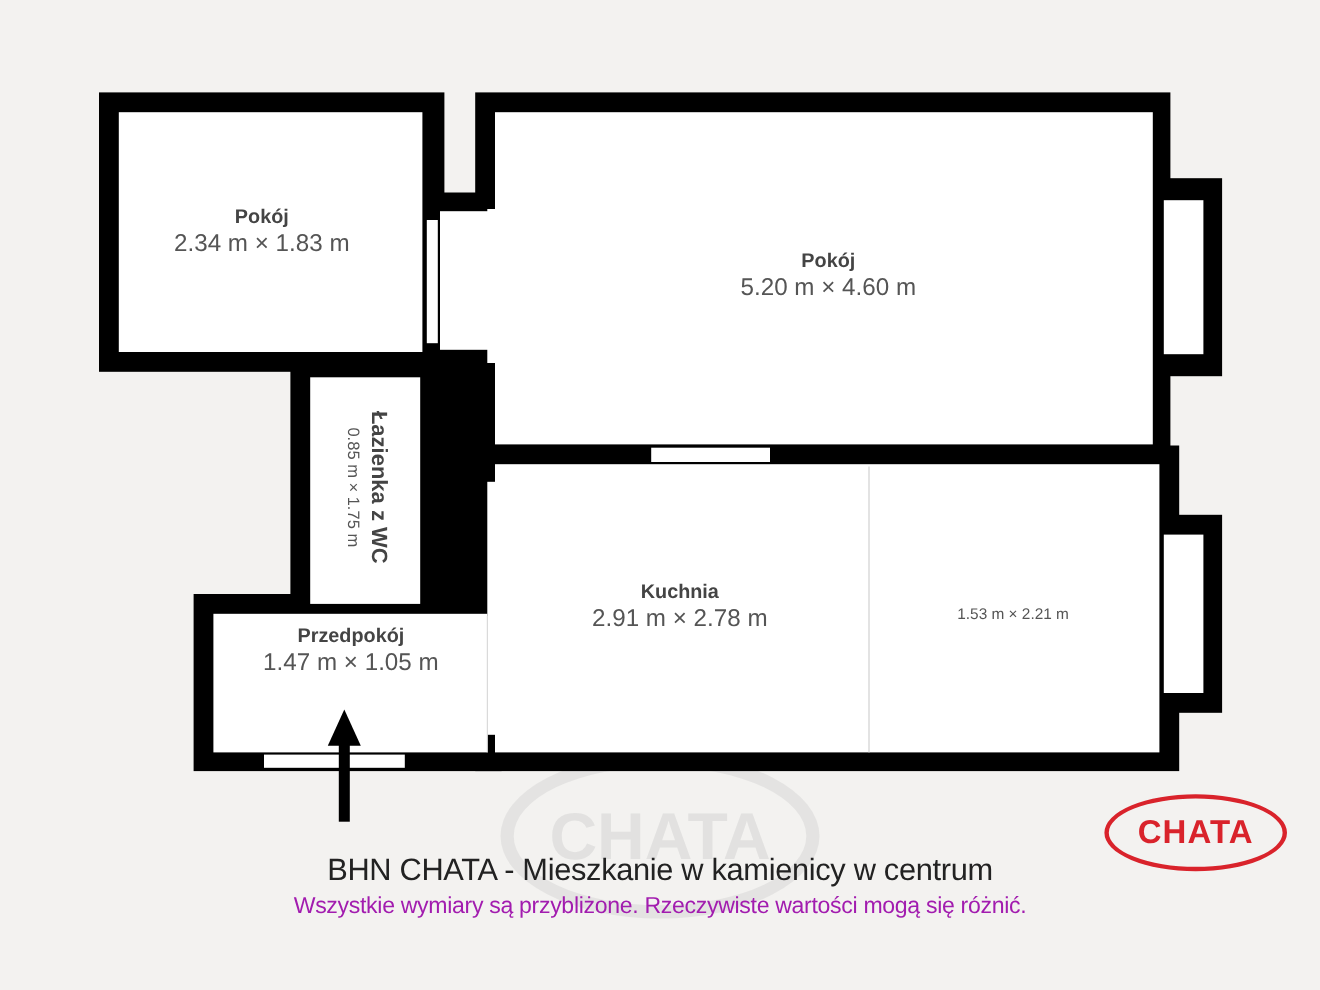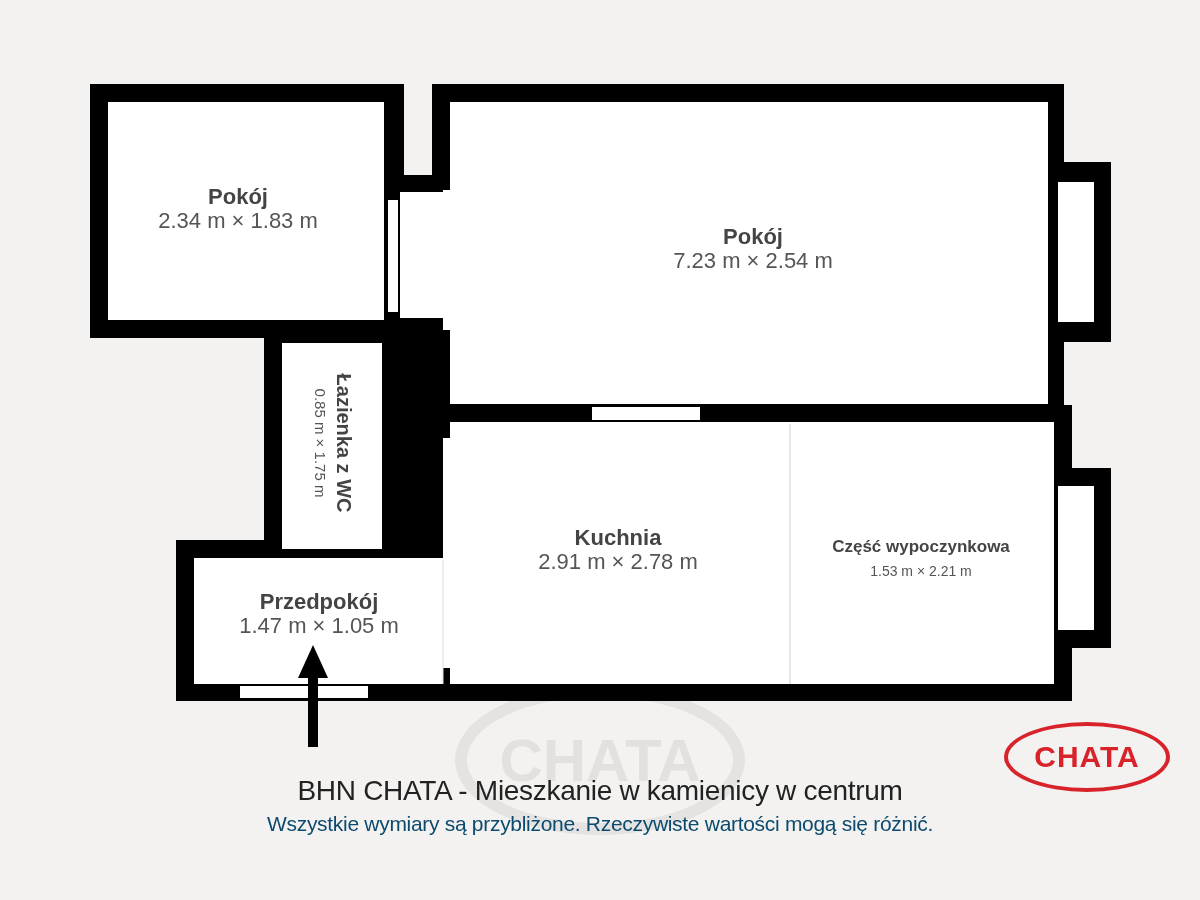--- a/index.html
+++ b/index.html
@@ -1,25 +1,25 @@
 <!DOCTYPE html>
 <html><head>
 <meta charset="utf-8">
 <style>
 html,body{margin:0;padding:0;}
 body{width:1200px;height:900px;background:#f3f2f0;position:relative;overflow:hidden;font-family:"Liberation Sans",sans-serif;}
 svg.plan{position:absolute;left:0;top:0;}
 .room-label{position:absolute;text-align:center;color:#444;transform:translate(-50%,-50%);white-space:nowrap;}
-.room-name{font-weight:bold;font-size:22px;line-height:26px;}
+.room-name{font-weight:bold;font-size:18px;line-height:26px;}
 .room-dim{font-size:22px;line-height:22px;color:#555;}
 .small .room-name{font-size:17px;}
 .small .room-dim{font-size:14px;}
 .vert{transform:translate(-50%,-50%) rotate(90deg);}
 .title{position:absolute;left:600px;top:775px;transform:translateX(-50%);font-size:28px;color:#222;white-space:nowrap;letter-spacing:-0.3px;}
-.subtitle{position:absolute;left:600px;top:812px;transform:translateX(-50%);font-size:21px;color:#0c4a6e;white-space:nowrap;letter-spacing:-0.3px;}
+.subtitle{position:absolute;left:600px;top:812px;transform:translateX(-50%);font-size:21px;color:#a21caf;white-space:nowrap;letter-spacing:-0.3px;}
 .logo{position:absolute;left:1004px;top:722px;width:166px;height:70px;border:4px solid #d9232b;border-radius:50%;box-sizing:border-box;display:flex;align-items:center;justify-content:center;}
 .logo span{color:#d9232b;font-weight:bold;font-size:30px;letter-spacing:1px;}
 .watermark{position:absolute;left:455px;top:685px;width:290px;height:150px;border:12px solid rgba(200,200,200,0.35);border-radius:50%;box-sizing:border-box;display:flex;align-items:center;justify-content:center;}
 .watermark span{color:rgba(200,200,200,0.4);font-weight:bold;font-size:60px;}
 </style>
 </head>
 <body>
 
 <div class="watermark">
     <span>CHATA</span>
@@ -66,35 +66,34 @@
     <polygon points="298,678 328,678 313,645" fill="#000"></polygon>
   </g>
 </svg>
 
 <div class="room-label" style="left:238px;top:208px">
   <div class="room-name">Pokój</div>
   <div class="room-dim">2.34 m × 1.83 m</div>
 </div>
 <div class="room-label" style="left:753px;top:248px">
   <div class="room-name">Pokój</div>
-  <div class="room-dim">7.23 m × 2.54 m</div>
+  <div class="room-dim">5.20 m × 4.60 m</div>
 </div>
 <div class="room-label vert" style="left:333px;top:443px">
   <div class="room-name" style="font-size:20px">Łazienka z WC</div>
   <div class="room-dim" style="font-size:15px">0.85 m × 1.75 m</div>
 </div>
 <div class="room-label" style="left:618px;top:549px">
   <div class="room-name">Kuchnia</div>
   <div class="room-dim">2.91 m × 2.78 m</div>
 </div>
 <div class="room-label small" style="left:921px;top:558px">
-  <div class="room-name">Część wypoczynkowa</div>
   <div class="room-dim">1.53 m × 2.21 m</div>
 </div>
-<div class="room-label" style="left:319px;top:613px">
+<div class="room-label" style="left:319px;top:589px">
   <div class="room-name">Przedpokój</div>
   <div class="room-dim">1.47 m × 1.05 m</div>
 </div>
 
 <div class="title">BHN CHATA - Mieszkanie w kamienicy w centrum</div>
 <div class="subtitle">Wszystkie wymiary są przybliżone. Rzeczywiste wartości mogą się różnić.</div>
 <div class="logo">
     <span>CHATA</span>
   </div>
 

